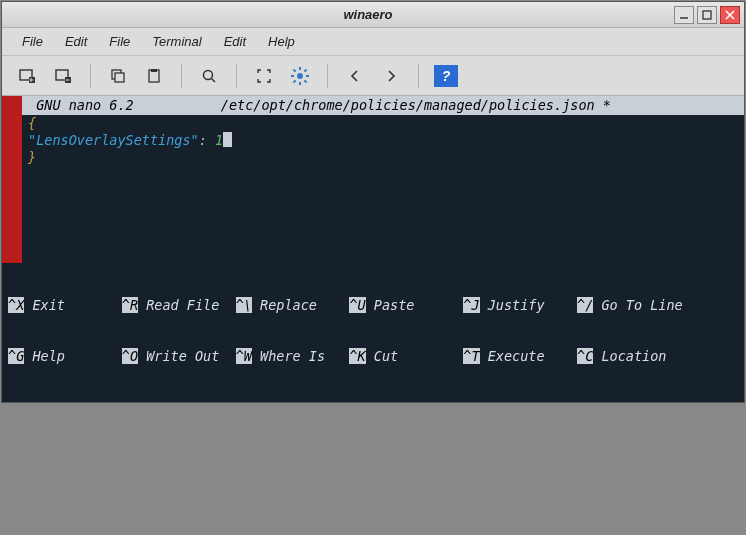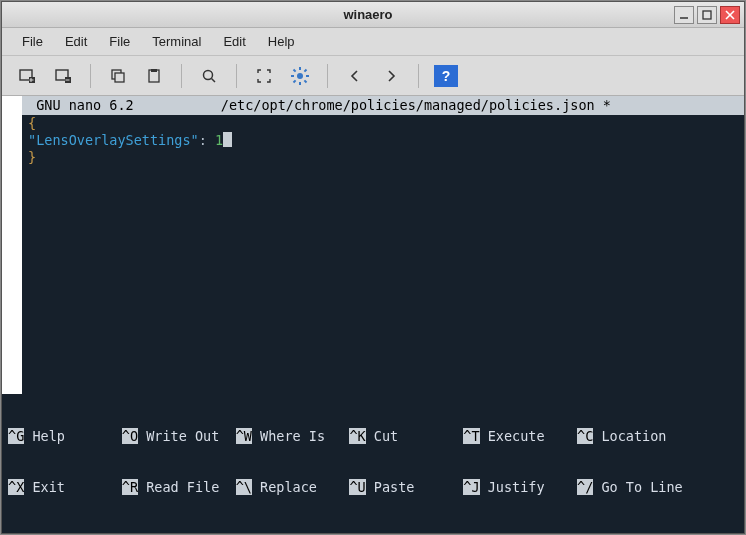--- a/index.html
+++ b/index.html
@@ -1,17 +1,17 @@
 <!DOCTYPE html>
 <html><head>
 <meta charset="utf-8">
 <style>
 * { margin: 0; padding: 0; box-sizing: border-box; }
 body { font-family: sans-serif; background: #888; width: 746px; height: 535px; overflow: hidden; }
-.window { width: 744px; height: 533px; margin: 1px; background: #ffffff; display: flex; flex-direction: column; border: 1px solid #555; }
+.window { width: 744px; height: 402px; margin: 1px; background: #b91c1c; display: flex; flex-direction: column; border: 1px solid #555; font-style: italic; }
 .titlebar { background: linear-gradient(#e8e8e8,#d0d0d0); height: 26px; display: flex; align-items: center; border-bottom: 1px solid #b0b0b0; }
 .titlebar-title { flex: 1; text-align: center; font-weight: bold; font-size: 13px; color: #222; }
 .window-controls { display: flex; gap: 3px; padding-right: 4px; }
 .win-btn { width: 20px; height: 18px; border: 1px solid #888; background: #e0e0e0; display:flex; align-items:center; justify-content:center; font-size:11px; cursor:pointer; }
 .win-btn.close { background:#e55; color:#fff; border-color:#a33; }
 .menubar { height: 28px; display: flex; align-items: center; padding: 0 10px; gap: 2px; background: #dcdcdc; border-bottom: 1px solid #c0c0c0; }
 .menu-item { padding: 3px 10px; font-size: 13px; color: #222; cursor:pointer; }
 .toolbar { height: 40px; display:flex; align-items:center; padding:0 10px; gap:6px; background:#dcdcdc; border-bottom:1px solid #b0b0b0; }
 .tb-btn { width:30px; height:28px; display:flex; align-items:center; justify-content:center; cursor:pointer; color:#333; }
 .tb-sep { width:1px; height:24px; background:#b0b0b0; margin:0 6px; }
@@ -143,16 +143,16 @@
       <span> GNU nano 6.2</span>
       <span style="flex:1;text-align:center;">/etc/opt/chrome/policies/managed/policies.json *</span>
       <span style="width:40px"></span>
     </div>
     <div class="term-body"><span class="brace">{</span>
 <span class="key">"LensOverlaySettings"</span><span class="colon">: </span><span class="num">1</span><span class="cursor"></span>
 <span class="brace">}</span></div>
   </div>
 
   <div class="shortcuts">
+    <div id="sc2"><span class="sc-key">^X</span> Exit       <span class="sc-key">^R</span> Read File  <span class="sc-key">^\</span> Replace    <span class="sc-key">^U</span> Paste      <span class="sc-key">^J</span> Justify    <span class="sc-key">^/</span> Go To Line </div>
     <div id="sc1"><span class="sc-key">^G</span> Help       <span class="sc-key">^O</span> Write Out  <span class="sc-key">^W</span> Where Is   <span class="sc-key">^K</span> Cut        <span class="sc-key">^T</span> Execute    <span class="sc-key">^C</span> Location   </div>
-    <div id="sc2"><span class="sc-key">^X</span> Exit       <span class="sc-key">^R</span> Read File  <span class="sc-key">^\</span> Replace    <span class="sc-key">^U</span> Paste      <span class="sc-key">^J</span> Justify    <span class="sc-key">^/</span> Go To Line </div>
   </div>
 </div>
 
 </body></html>

